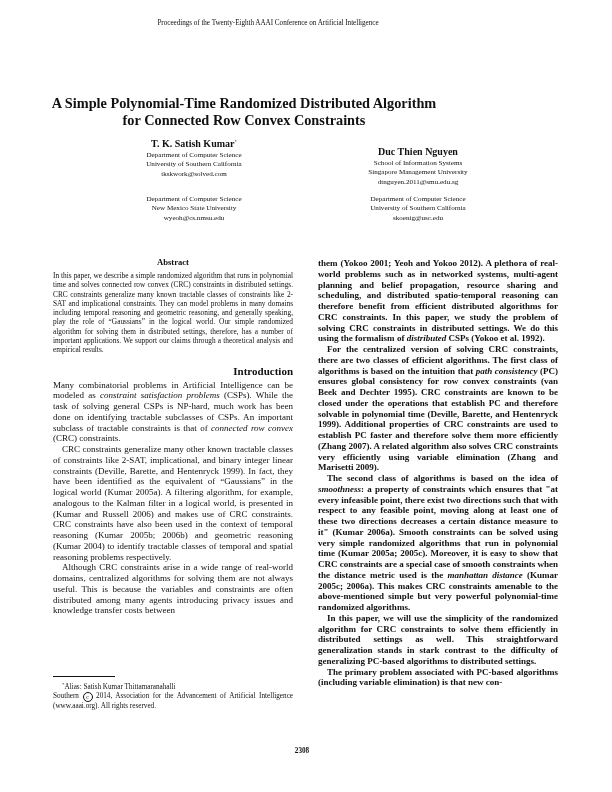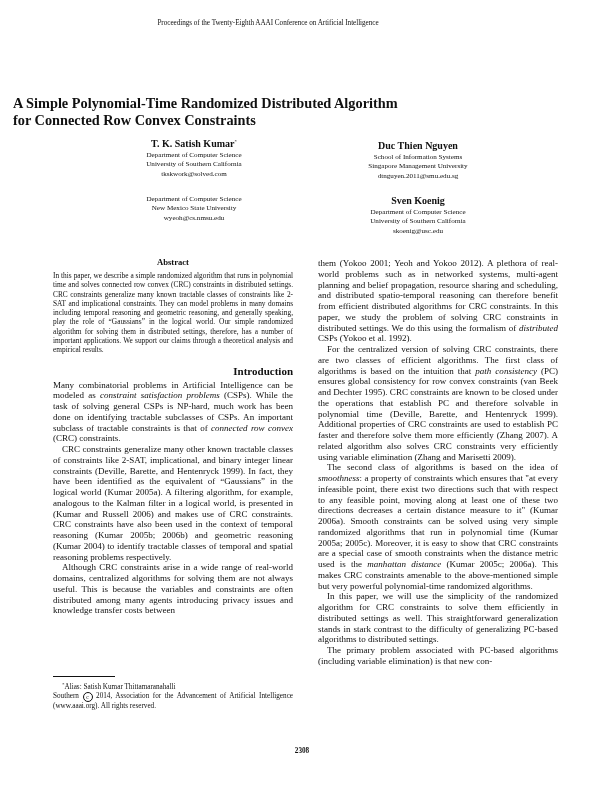--- a/index.html
+++ b/index.html
@@ -1,33 +1,33 @@
 <!DOCTYPE html>
 <html><head>
 <meta charset="utf-8">
 <style>
   html, body { margin: 0; padding: 0; background: #ffffff; }
   body { width: 612px; height: 792px; position: relative; overflow: hidden;
          font-family: "Liberation Serif", "DejaVu Serif", serif; color: #111; }
   .running-head { position: absolute; top: 19px; left: 0; width: 536px; text-align: center;
                   font-size: 7.2px; letter-spacing: -0.05px; }
-  .title { position: absolute; top: 95px; left: 0; width: 488px; 
-           font-size: 14.3px; font-weight: bold; line-height: 17px; padding-left: 13px; }
+  .title { position: absolute; top: 95px; left: 0; width: 488px; text-align: center;
+           font-size: 14.3px; font-weight: bold; line-height: 17px; }
   .author { position: absolute; width: 200px; text-align: center; font-size: 7.1px; line-height: 9.4px; }
   .author .name { font-size: 10px; font-weight: bold; line-height: 12px; margin-bottom: 1px; }
   .author sup { font-size: 5px; font-weight: normal; vertical-align: 4px; }
   .a1 { left: 94px; top: 136px; }
-  .a2 { left: 318px; top: 140px; }
+  .a2 { left: 318px; top: 146px; }
   .a3 { left: 94px; top: 195px; }
   .a4 { left: 318px; top: 195px; }
   .col { position: absolute; width: 240px; font-size: 9.02px; line-height: 10.75px; text-align: justify; }
   .col p { margin: 0; }
   .col p.ind { text-indent: 9px; }
   .left { left: 53px; top: 257px; }
-  .right { left: 318px; top: 258px; }
+  .right { left: 318px; top: 258px; font-weight: bold; }
   .abstract-head { text-align: center; font-weight: bold; font-size: 8.6px; line-height: 10px; margin: 0 0 4px 0; }
   .abstract { margin: 0 11px; font-size: 7.35px; line-height: 9.28px; text-align: justify; }
   .section-head { text-align: right; font-weight: bold; font-size: 11px; line-height: 13px; margin: 10px 0 2px 0; }
   .footnotes { position: absolute; left: 53px; top: 676px; width: 240px; font-size: 7.2px; line-height: 9.3px; }
   .fn-rule { width: 62px; border-top: 0.8px solid #111; margin-bottom: 3px; }
   .fn-alias { padding-left: 9px; }
   .fn-alias sup { font-size: 5px; vertical-align: 3px; }
   .copyright-icon { display: inline-block; width: 8px; height: 8px; border: 0.7px solid #111; border-radius: 50%;
                     font-size: 5.5px; line-height: 8px; text-align: center; vertical-align: -1px; }
   .page-number { position: absolute; top: 747px; left: 0; width: 604px; text-align: center; font-size: 7.2px; font-weight: bold; }
@@ -54,21 +54,20 @@
   <div>School of Information Systems</div>
   <div>Singapore Management University</div>
   <div>dtnguyen.2011@smu.edu.sg</div>
 </div>
 <div class="author a3">
   <div>Department of Computer Science</div>
   <div>New Mexico State University</div>
   <div>wyeoh@cs.nmsu.edu</div>
 </div>
 <div class="author a4">
-  <div class="name">Sven Koenig</div>
   <div>Department of Computer Science</div>
   <div>University of Southern California</div>
   <div>skoenig@usc.edu</div>
 </div>
 
 <div class="col left">
   <div class="abstract-head">Abstract</div>
   <p class="abstract">In this paper, we describe a simple randomized algorithm that runs in polynomial time and solves connected row convex (CRC) constraints in distributed settings.  CRC constraints generalize many known tractable classes of constraints like 2-SAT and implicational constraints. They can model problems in many domains including temporal reasoning and geometric reasoning, and generally speaking, play the role of “Gaussians” in the logical world. Our simple randomized algorithm for solving them in distributed settings, therefore, has a number of important applications. We support our claims through a theoretical analysis and empirical results.</p>
   <div class="section-head">Introduction</div>
   <p><span>Many combinatorial problems in Artificial Intelligence can be modeled as </span><i>constraint satisfaction problems</i><span> (CSPs). While the task of solving general CSPs is NP-hard, much work has been done on identifying tractable subclasses of CSPs.  An important subclass of tractable constraints is that of </span><i>connected row convex</i><span> (CRC) constraints.</span></p>

